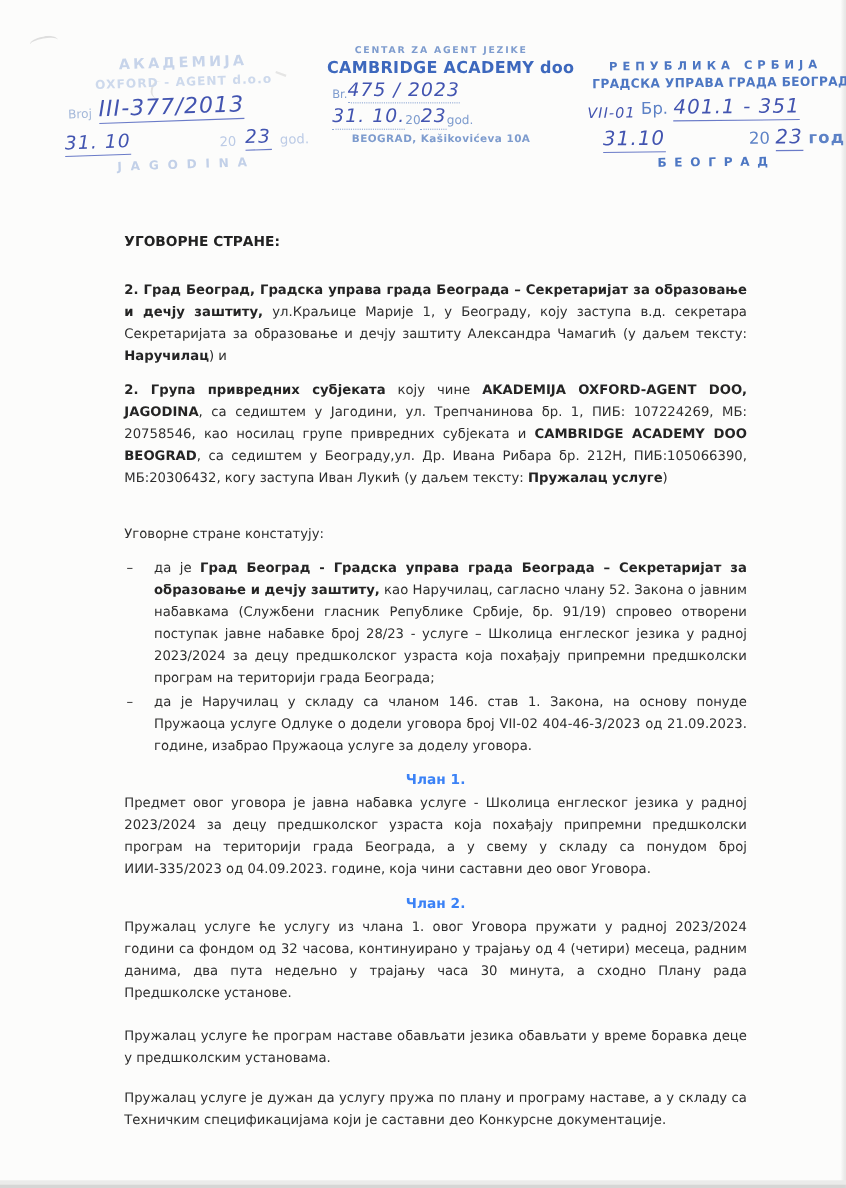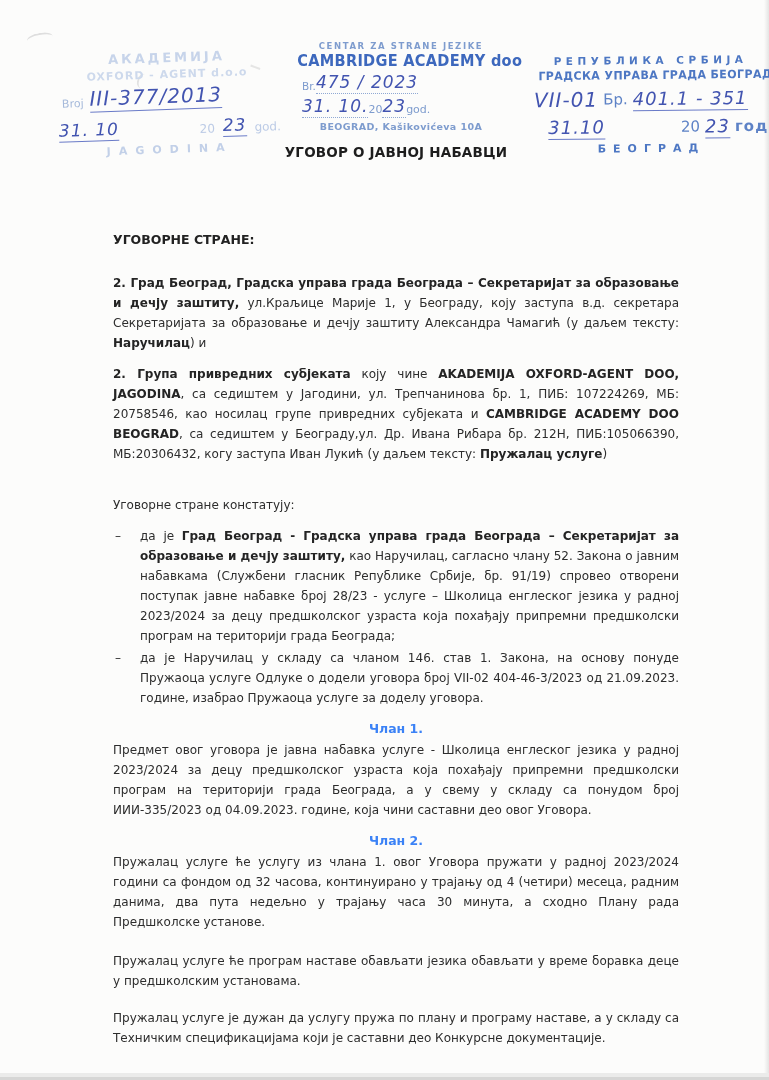--- a/index.html
+++ b/index.html
@@ -53,21 +53,21 @@
   .sc-row .year-lbl{color:#7e9cce;font-size:11px;padding-bottom:2px;}
   .sc-addr{margin-top:3px;font-size:9.5px;font-weight:bold;color:#7e9cce;letter-spacing:.4px;}
 
   
   .stamp-right{left:534px;top:54px;width:234px;text-align:center;transform:rotate(-.6deg);}
   .sr-l1{color:#4d77c3;font-weight:bold;font-size:10.5px;letter-spacing:4.5px;white-space:nowrap;}
   .sr-l2{color:#4d77c3;font-weight:bold;font-size:11.5px;letter-spacing:.4px;margin-top:2px;
     transform:scaleX(.96);white-space:nowrap;}
   .sr-row{margin-top:5px;display:flex;align-items:flex-end;text-align:left;gap:5px;}
   .sr-row .lbl{color:#5d82c6;font-size:15px;padding-bottom:3px;}
-  .sr-ref .hand{font-size:20px;}
+  .sr-ref .hand{font-size:13px;}
   .sr-ref .num{font-size:18px;}
   .sr-date{padding-left:14px;}
   .sr-date .hand{font-size:18px;}
   .sr-date .gap{flex:1;}
   .sr-date .god{font-weight:bold;letter-spacing:1px;}
   .sr-city{margin-top:3px;color:#4d77c3;font-weight:bold;font-size:11px;letter-spacing:7px;}
 
   
   .body-col{position:absolute;left:113px;top:142px;width:566px;
     color:#2d2d2d;font-size:12px;line-height:20px;}
@@ -108,21 +108,21 @@
       <span class="hand u">31. 10</span>
       <span class="gap"></span>
       <span class="lbl">20</span>
       <span class="hand u">23</span>
       <span class="lbl">god.</span>
     </div>
     <div class="sl-city">JAGODINA</div>
   </div>
 
   <div class="stamp stamp-center">
-    <div class="sc-l1">CENTAR ZA STRANE JEZIKE</div>
+    <div class="sc-l1">CENTAR ZA AGENT JEZIKE</div>
     <div class="sc-l2">CAMBRIDGE ACADEMY doo</div>
     <div class="sc-row">
       <span class="lbl">Br.</span>
       <span class="hand dotted">475 / 2023</span>
     </div>
     <div class="sc-row">
       <span class="hand dotted">31.  10.</span>
       <span class="year-lbl">20</span>
       <span class="hand dotted">23</span>
       <span class="year-lbl">god.</span>
@@ -142,21 +142,20 @@
       <span class="hand u">31.10</span>
       <span class="gap"></span>
       <span class="lbl">20</span>
       <span class="hand u">23</span>
       <span class="lbl god">год</span>
     </div>
     <div class="sr-city">БЕОГРАД</div>
   </div>
 
   <div class="body-col">
-    <div class="doc-title">УГОВОР О ЈАВНОЈ НАБАВЦИ</div>
 
     <div class="parties-heading">УГОВОРНЕ СТРАНЕ:</div>
 
     <p class="para p-party1"><span class="b">2. Град Београд, Градска управа града Београда – Секретаријат за образовање и дечју заштиту,</span><span> ул.Краљице Марије 1, у Београду, коју заступа в.д. секретара Секретаријата за образовање и дечју заштиту Александра Чамагић (у даљем тексту: </span><span class="b">Наручилац</span><span>) и</span></p>
 
     <p class="para p-party2"><span class="b">2. Група привредних субјеката</span><span> коју чине </span><span class="b">AKADEMIJA OXFORD-AGENT DOO, JAGODINA</span><span>, са седиштем у Јагодини, ул. Трепчанинова бр. 1, ПИБ: 107224269, МБ: 20758546, као носилац групе привредних субјеката и </span><span class="b">CAMBRIDGE ACADEMY DOO BEOGRAD</span><span>, са седиштем у Београду,ул. Др. Ивана Рибара бр. 212Н, ПИБ:105066390, МБ:20306432,  когу заступа Иван Лукић (у даљем тексту: </span><span class="b">Пружалац услуге</span><span>)</span></p>
 
     <div class="preamble">Уговорне стране констатују:</div>
 
     <div class="bullets">

